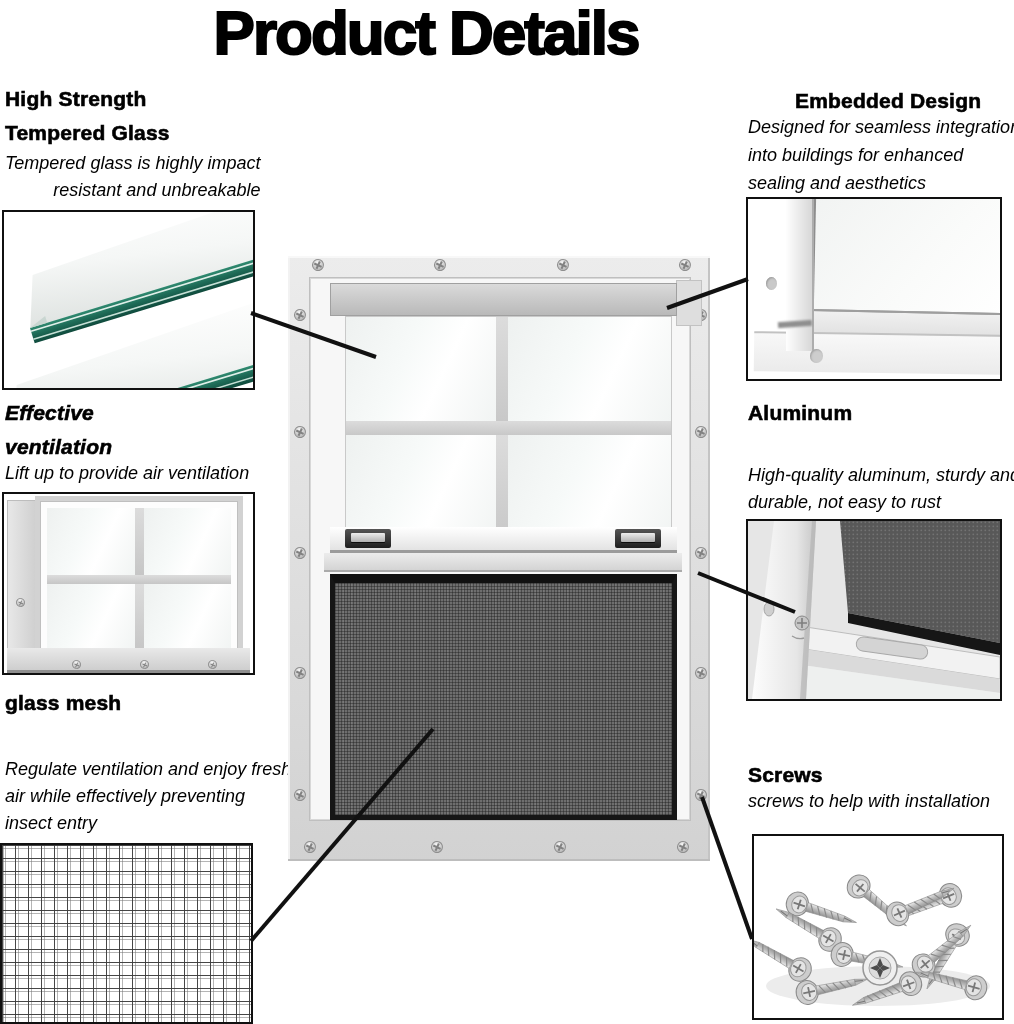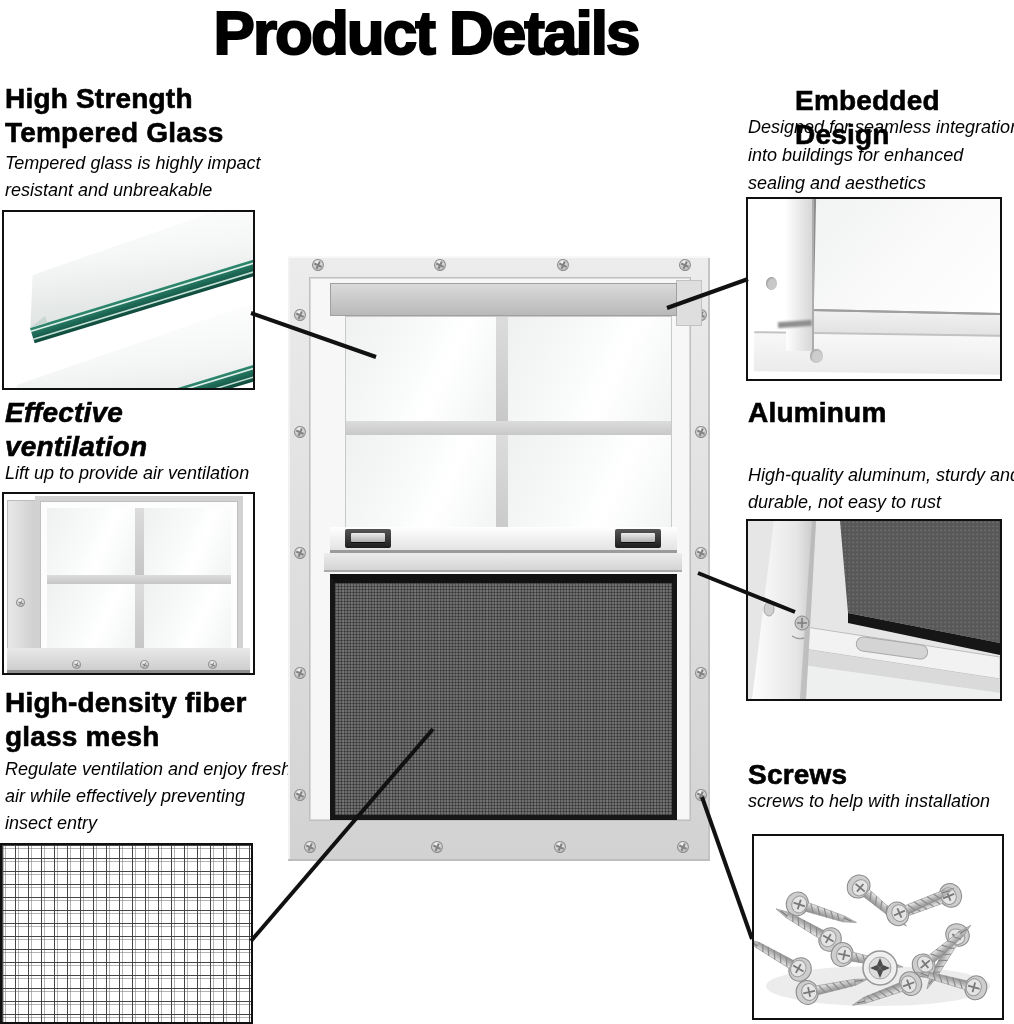--- a/index.html
+++ b/index.html
@@ -7,21 +7,21 @@
     width:1014px;height:1024px;position:relative;background:#ffffff;
     font-family:"Liberation Sans", sans-serif;color:#000;overflow:hidden;
   }
   
   .title{
     position:absolute;left:0;top:0;width:852px;text-align:center;
     font-size:62px;font-weight:bold;letter-spacing:-2px;
     -webkit-text-stroke:2px #000;line-height:66px;
   }
   .heading{
-    position:absolute;font-size:28px;font-weight:bold;line-height:34px;
+    position:absolute;font-size:21px;font-weight:bold;line-height:34px;
     -webkit-text-stroke:0.6px #000;letter-spacing:0.2px;
   }
   .desc{
     position:absolute;font-size:18px;font-style:italic;font-weight:500;line-height:27px;
   }
   .desc div{white-space:nowrap;}
   
   .imgbox{
     position:absolute;border:2px solid #101010;background:#fff;overflow:hidden;
     box-sizing:border-box;
@@ -108,21 +108,21 @@
 </style>
 </head>
 <body>
 
 <div class="title">Product Details</div>
 
 <div class="heading" style="left:5px;top:82px;">
   <div>High Strength</div>
   <div>Tempered Glass</div>
 </div>
-<div class="desc" style="left:5px;top:150px;">
+<div class="desc" style="left:5px;top:150px;text-align:right;">
   <div>Tempered glass is highly impact</div>
   <div>resistant and unbreakable</div>
 </div>
 
 <div class="imgbox" style="left:2px;top:210px;width:253px;height:180px;">
   <svg width="249" height="176" viewBox="0 0 249 176">
     <defs>
       <linearGradient id="gtop" x1="0" y1="1" x2="1" y2="0">
         <stop offset="0" stop-color="#dfe3e1"></stop>
           <stop offset=".5" stop-color="#f5f7f6"></stop>
@@ -175,21 +175,20 @@
       <div class="pane"></div>
     </div>
   </div>
   <div class="sw-sill"></div>
   <div class="screw sm" style="left:68px;top:166px;"></div>
   <div class="screw sm" style="left:136px;top:166px;"></div>
   <div class="screw sm" style="left:204px;top:166px;"></div>
 </div>
 
 <div class="heading" style="left:5px;top:686px;">
-  <div>High-density fiber</div>
   <div>glass mesh</div>
 </div>
 <div class="desc" style="left:5px;top:756px;">
   <div>Regulate ventilation and enjoy fresh</div>
   <div>air while effectively preventing</div>
   <div>insect entry</div>
 </div>
 
 <div class="imgbox gridmesh" style="left:0px;top:843px;width:253px;height:181px;"></div>
 

